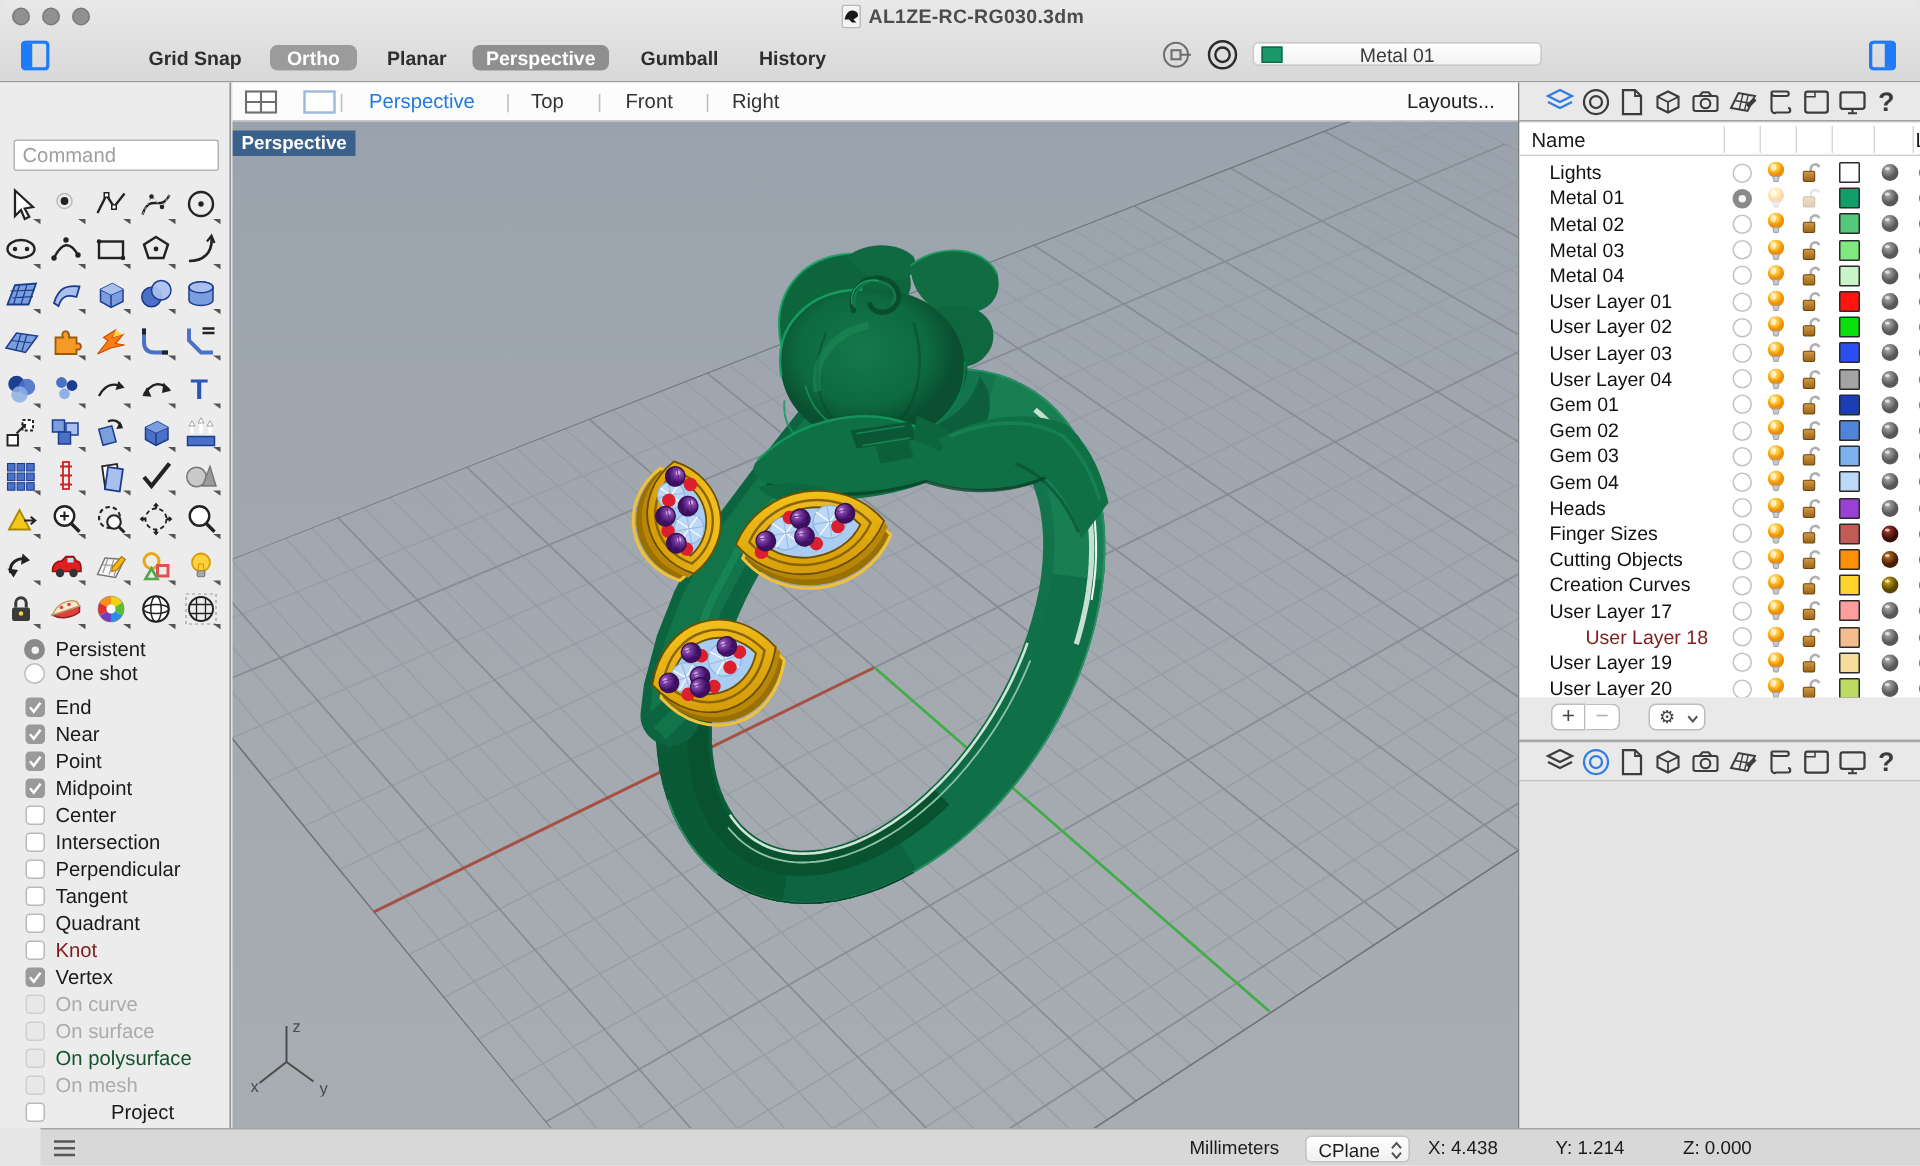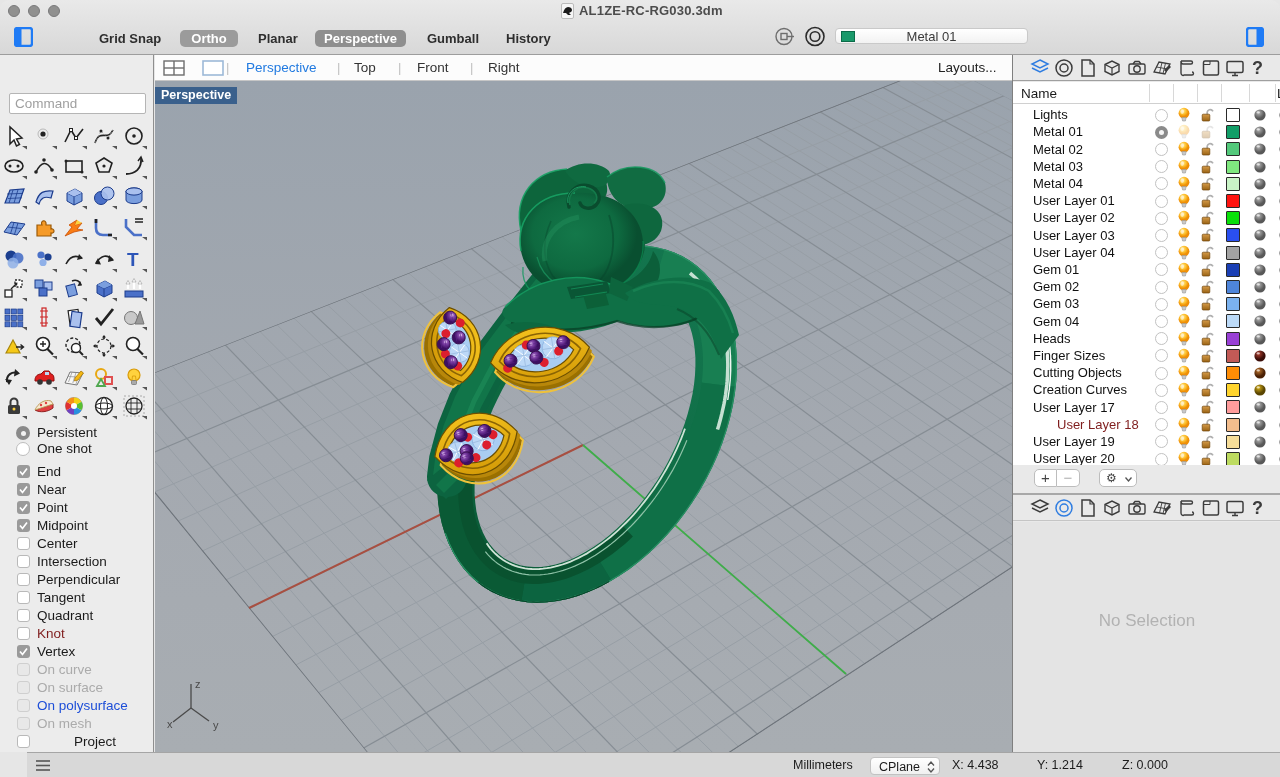--- a/index.html
+++ b/index.html
@@ -376,21 +376,21 @@
 <div class="abs" style="left:17px;top:590px;width:13px;height:13px;border-radius:3px;background:#9a9a9a;"></div>
     <svg class="abs" style="left:17px;top:590px" width="13" height="13">
       <path d="M3,6.5 L5.5,9.5 L10,3.5" fill="none" stroke="#fff" stroke-width="1.7"></path>
     </svg>
 <div class="abs" style="left:37px;top:589px;font-size:13.5px;color:#1a1a1a;">Vertex</div>
 <div class="abs" style="left:17px;top:608px;width:13px;height:13px;border-radius:3px;background:#e8e8e8;border:1px solid #cfcfcf;"></div>
 <div class="abs" style="left:37px;top:607px;font-size:13.5px;color:#ababab;">On curve</div>
 <div class="abs" style="left:17px;top:626px;width:13px;height:13px;border-radius:3px;background:#e8e8e8;border:1px solid #cfcfcf;"></div>
 <div class="abs" style="left:37px;top:625px;font-size:13.5px;color:#ababab;">On surface</div>
 <div class="abs" style="left:17px;top:644px;width:13px;height:13px;border-radius:3px;background:#e8e8e8;border:1px solid #cfcfcf;"></div>
-<div class="abs" style="left:37px;top:643px;font-size:13.5px;color:#1d4ed8;">On polysurface</div>
+<div class="abs" style="left:37px;top:643px;font-size:13.5px;color:#14532d;">On polysurface</div>
 <div class="abs" style="left:17px;top:662px;width:13px;height:13px;border-radius:3px;background:#e8e8e8;border:1px solid #cfcfcf;"></div>
 <div class="abs" style="left:37px;top:661px;font-size:13.5px;color:#ababab;">On mesh</div>
 <div class="abs" style="left:17px;top:680px;width:13px;height:13px;border-radius:3px;background:#fff;border:1px solid #b9b9b9;"></div>
 <div class="abs" style="left:37px;top:679px;font-size:13.5px;color:#1a1a1a;margin-left:37px;">Project</div>
 </div>
 
 <div class="abs" style="left:155px;top:55px;width:857px;height:26px;background:#fcfcfc;border-bottom:1px solid #c6c6c6;">
   <svg class="abs" style="left:8px;top:5px" width="62" height="16" viewBox="0 0 62 16">
     <rect x="1" y="1" width="20" height="14" fill="#fff" stroke="#6d6d6d" stroke-width="1.4"></rect>
     <line x1="11" y1="1" x2="11" y2="15" stroke="#6d6d6d" stroke-width="1.4"></line>
@@ -1210,21 +1210,20 @@
       </svg>
       <svg class="abs" style="left:212px;top:3px" width="20" height="20" viewBox="0 0 20 20">
         <rect x="2" y="3.5" width="16" height="11" rx="1.5" fill="none" stroke="#3c3c3c" stroke-width="1.5"></rect>
         <path d="M7,17.5 L13,17.5 M10,14.5 L10,17.5" stroke="#3c3c3c" stroke-width="1.4"></path>
       </svg>
       <svg class="abs" style="left:234px;top:3px" width="20" height="20" viewBox="0 0 20 20">
         <text x="5" y="16" font-size="18" font-weight="bold" fill="#3c3c3c" font-family="Liberation Sans">?</text>
       </svg>
     </div>
 <div class="abs" style="left:0;top:467px;width:268px;height:230px;background:#e4e4e4;"></div>
-<div class="abs" style="left:0;top:556px;width:268px;text-align:center;font-size:17px;color:#b2b2b2;">No Selection</div>
 </div>
 
 <div class="abs" style="left:0;top:752px;width:1280px;height:25px;background:#d8d8d8;border-top:1px solid #a5a5a5;margin-left:27px;">
   <svg class="abs" style="left:8px;top:6px" width="16" height="13">
       <line x1="1" y1="2" x2="15" y2="2" stroke="#555" stroke-width="1.6"></line>
       <line x1="1" y1="6.5" x2="15" y2="6.5" stroke="#555" stroke-width="1.6"></line>
       <line x1="1" y1="11" x2="15" y2="11" stroke="#555" stroke-width="1.6"></line>
     </svg>
   <div class="abs" style="left:766px;top:5px;font-size:12.5px;color:#1c1c1c;">Millimeters</div>
   <div class="abs" style="left:843px;top:3.5px;width:70px;height:18px;background:linear-gradient(#fff,#f0f0f0);border:1px solid #c2c2c2;border-radius:4px;">

